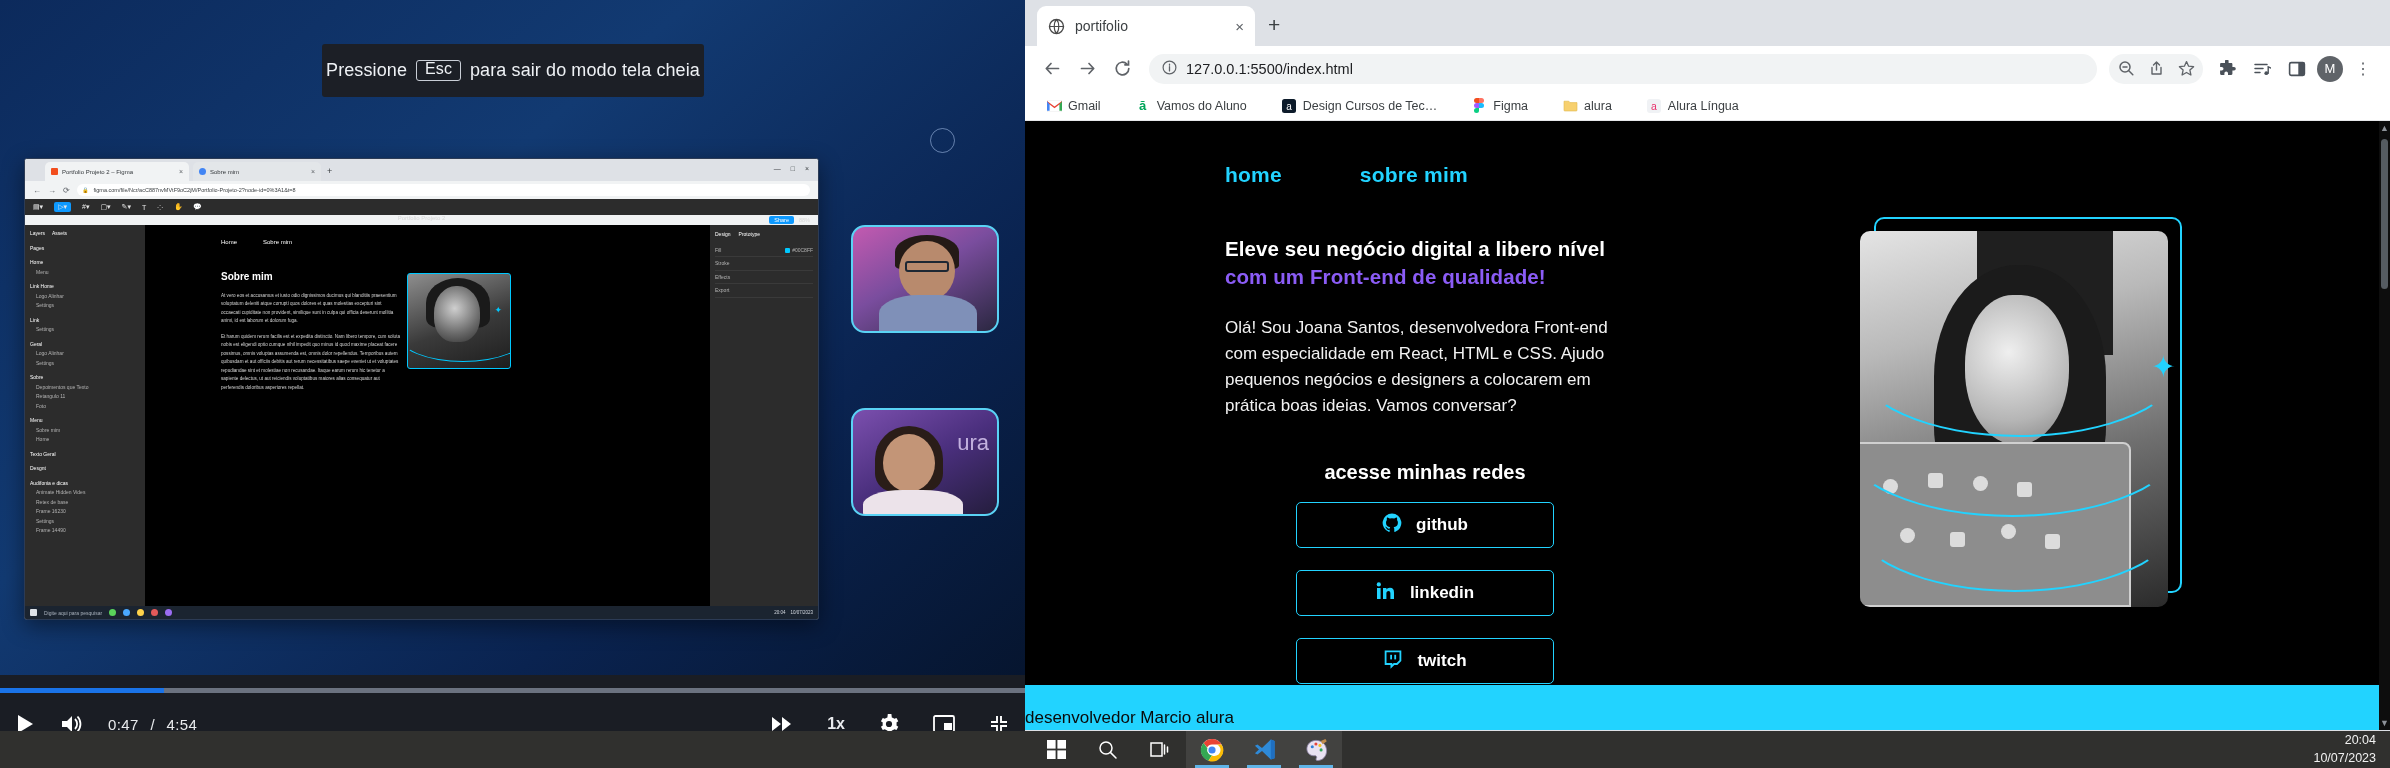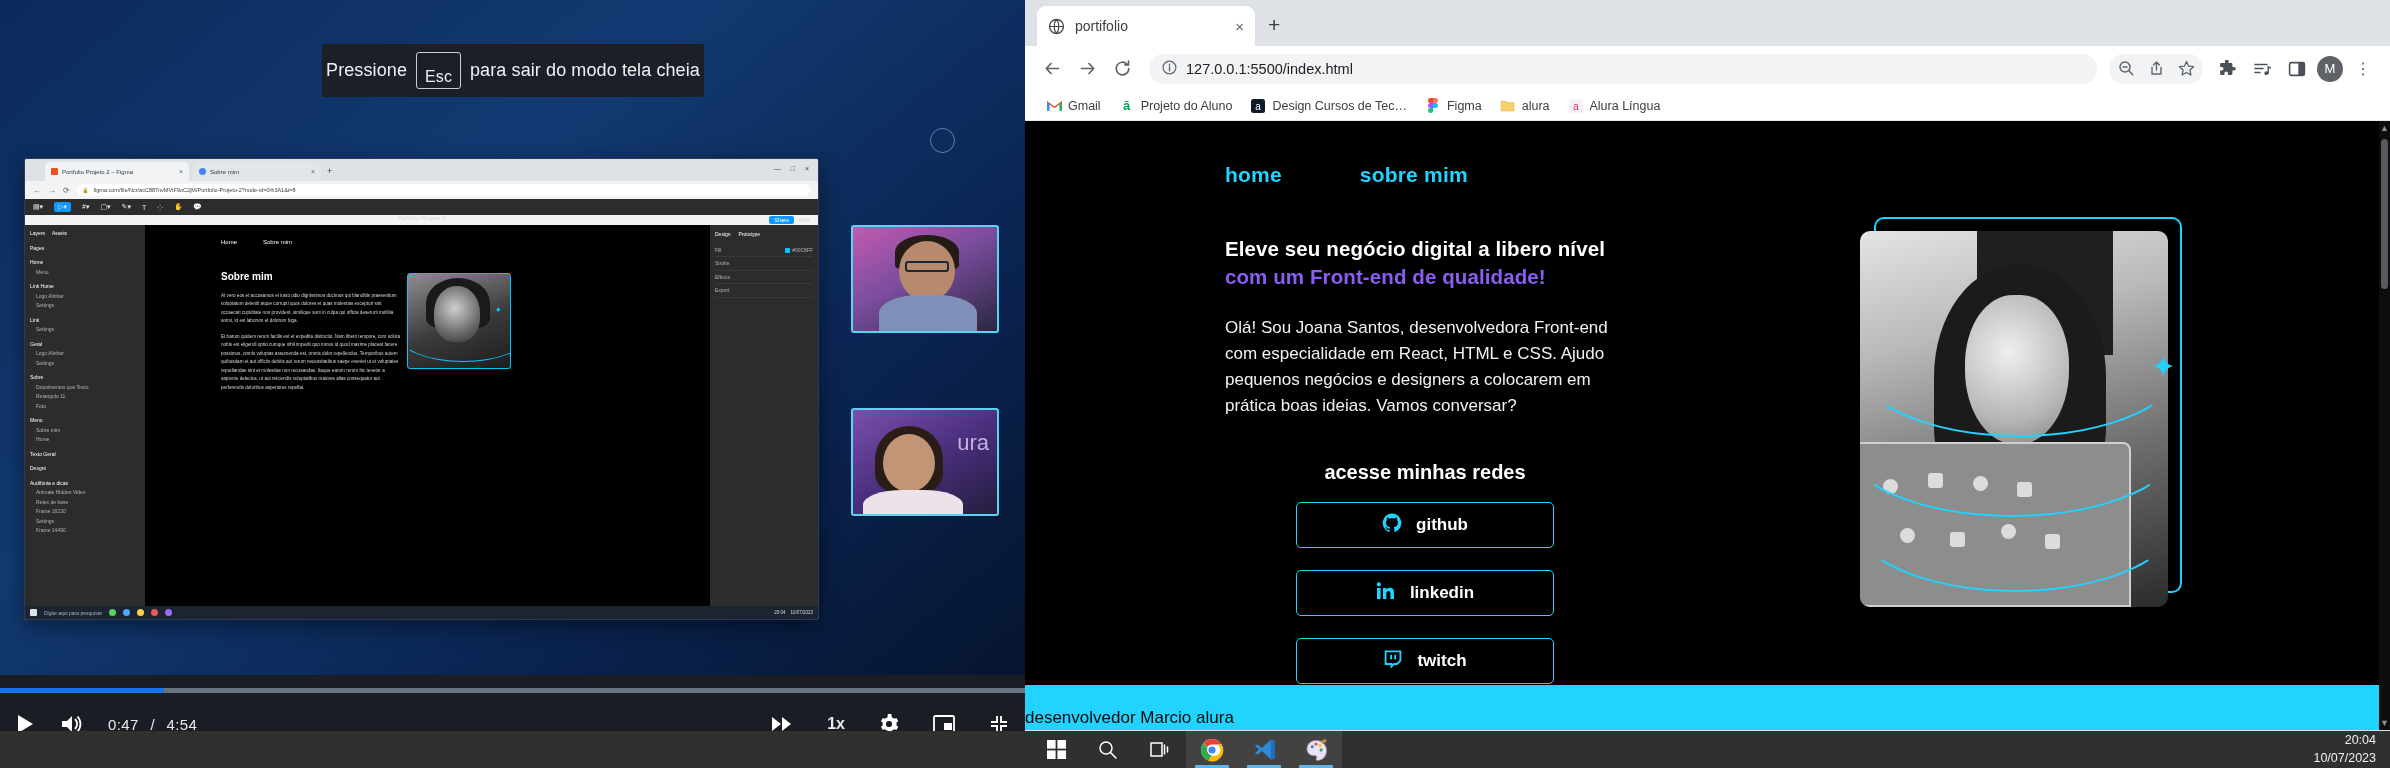--- a/index.html
+++ b/index.html
@@ -30,21 +30,21 @@
     background: #1c1f26; color: #eef1f5;
     border-radius: 3px;
     display: flex; align-items: center; justify-content: center;
     font-size: 18px; gap: 9px;
     letter-spacing: .1px;
   }
   .esc-key {
     display: inline-block;
     border: 1.5px solid #c9ced6;
     border-radius: 3px;
-    padding: 16px 8px 3px;
+    padding: 0 8px 3px;
     font-size: 16px; line-height: 1.05;
   }
 
   
   .shared-window {
     position: absolute; left: 24px; top: 158px;
     width: 795px; height: 462px;
     background: #f1f3f4;
     border: 1px solid #2c3b55;
     border-radius: 3px;
@@ -142,21 +142,21 @@
     padding: 0 5px; gap: 7px; font-size: 5px; color: #d4d9e0;
   }
   .sw-taskbar .ti { width: 7px; height: 7px; border-radius: 1px; }
   .sw-tb-search { flex: 0 0 auto; font-size: 5px; color: #a9b2bd; }
   .sw-tb-right { margin-left: auto; display: flex; gap: 5px; align-items: center; font-size: 4.5px; }
 
   
   .cam {
     position: absolute; right: 26px;
     width: 148px; height: 108px;
-    border: 2px solid #5ad3f5; border-radius: 3px; overflow: hidden; margin-left: 36px;
+    border: 2px solid #5ad3f5; border-radius: 14px; overflow: hidden; margin-left: 36px;
   }
   .cam.c1 { top: 225px; background: linear-gradient(150deg,#c35ab0,#7a4d9e 45%, #2a2740); }
   .cam.c2 { top: 408px; background: linear-gradient(150deg,#7b4fae,#4a2f7d 50%, #241d3d); }
   .cam .p-head { position:absolute; border-radius:50%; }
   .cam .p-body { position:absolute; border-radius:40% 40% 0 0; }
   .cam.c1 .p-head { left: 46px; top: 14px; width: 56px; height: 60px; background:#b88a6d; }
   .cam.c1 .p-hair { position:absolute; left:42px; top:8px; width:64px;height:34px;border-radius:50% 50% 10% 10%; background:#241a16;}
   .cam.c1 .p-glass { position:absolute; left:52px; top:34px; width:44px;height:11px; border:2px solid #1d2733; border-radius:3px;}
   .cam.c1 .p-body { left: 26px; top: 68px; width: 98px; height: 46px; background:#7f90b8; }
   .cam.c2 .p-head { left: 30px; top: 24px; width: 52px; height: 58px; background:#c39577; }
@@ -219,21 +219,21 @@
   }
   .omni-actions { display:flex; align-items:center; background:#f1f3f4; border-radius:16px; height:30px; padding:0 2px; margin-right:4px;}
   .avatar-btn {
     width: 26px; height: 26px; border-radius: 50%;
     background: #5f6368; color: #fff; font-size: 13px;
     display: flex; align-items: center; justify-content: center; flex: 0 0 auto;
   }
 
   .bookmarks {
     height: 30px; background: #ffffff;
-    display: flex; align-items: center; gap: 4px; padding: 0 14px;
+    display: flex; align-items: center; gap: 20px; padding: 0 14px;
     font-size: 12.5px; color: #3c4043; border-bottom: 1px solid #e7e8ea;
   }
   .bm { display: flex; align-items: center; gap: 6px; padding: 3px 7px; border-radius: 4px; white-space: nowrap; }
   .bm-ico { width: 16px; height: 16px; display: flex; align-items: center; justify-content: center; font-size: 12px; flex: 0 0 auto; }
 
   
   .page {
     position: relative;
     height: calc(731px - 46px - 45px - 31px);
     background: #000000; overflow: hidden;
@@ -631,21 +631,21 @@
               <path d="M0 1l7.5 5.6L15 1v1.6L7.5 8.2 0 2.6z" fill="#ea4335"></path>
               <path d="M0 1.2v9.6h2.6V4.2z" fill="#4285f4"></path>
               <path d="M15 1.2v9.6h-2.6V4.2z" fill="#34a853"></path>
               <path d="M0 1.2l7.5 5.6L15 1.2" fill="none" stroke="#fbbc04" stroke-width="0"></path>
             </svg>
         </span>
         <span>Gmail</span>
       </span>
       <span class="bm">
         <span class="bm-ico" style="color:#00a65a;font-weight:bold;font-size:13px">ă</span>
-        <span>Projeto do Aluno</span>
+        <span>Vamos do Aluno</span>
       </span>
       <span class="bm">
         <span class="bm-ico">
           <svg width="14" height="14" viewBox="0 0 14 14">
               <rect width="14" height="14" rx="2.5" fill="#0d1b2a"></rect>
               <text x="7" y="10.6" font-size="10" fill="#ffffff" text-anchor="middle" font-family="Liberation Sans">a</text>
             </svg>
         </span>
         <span>Design Cursos de Tec…</span>
       </span>

